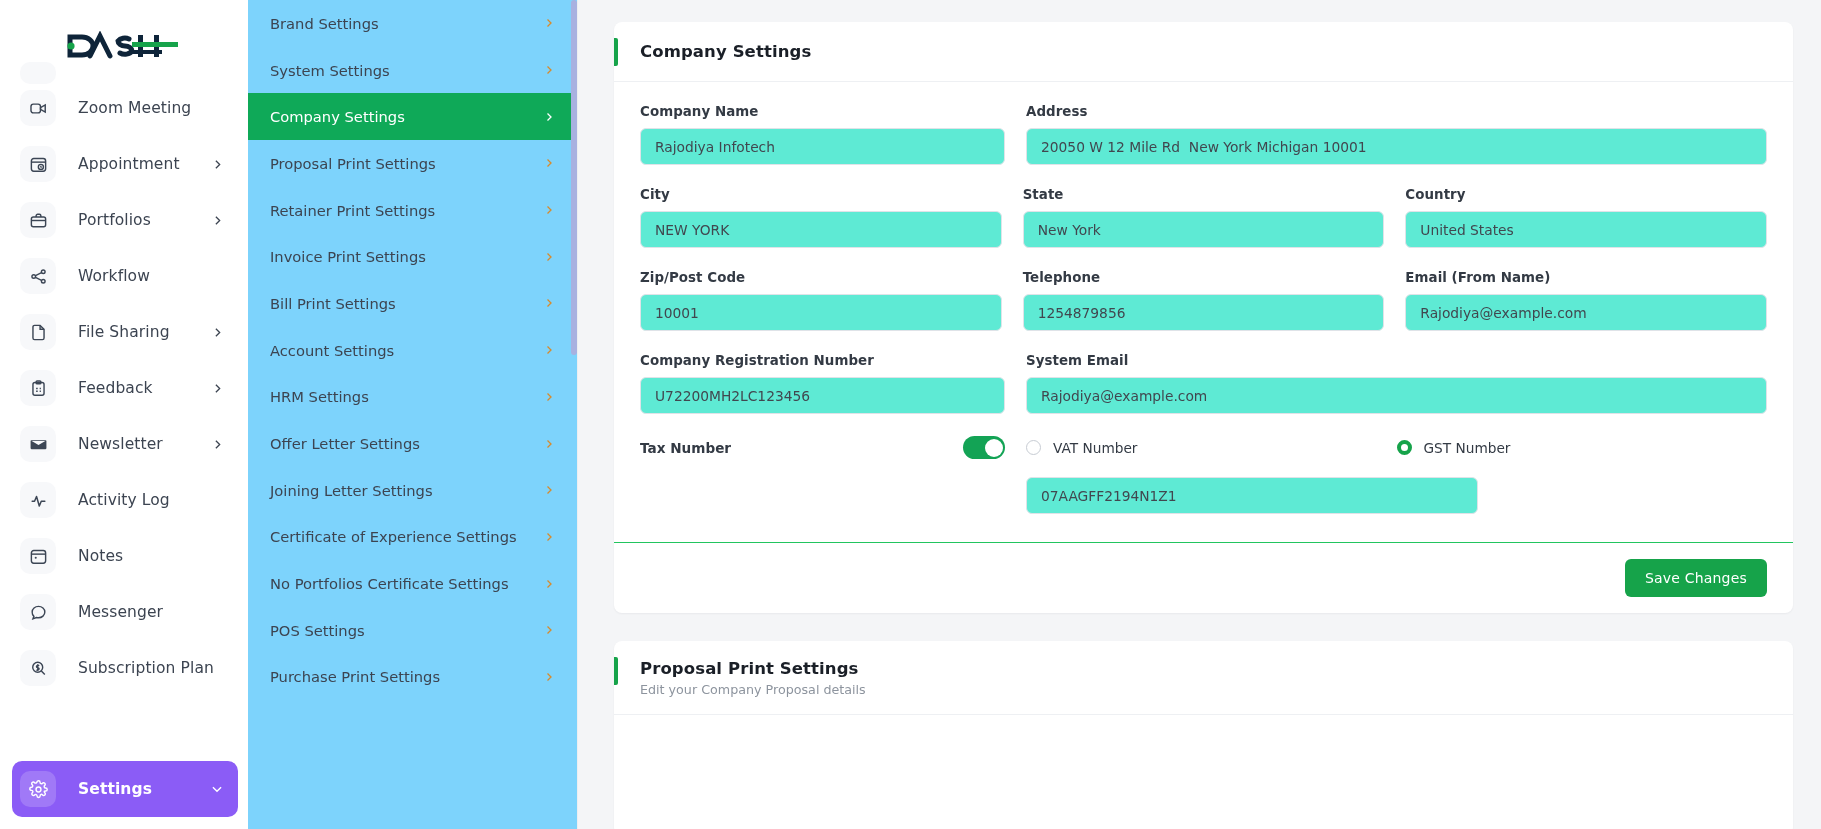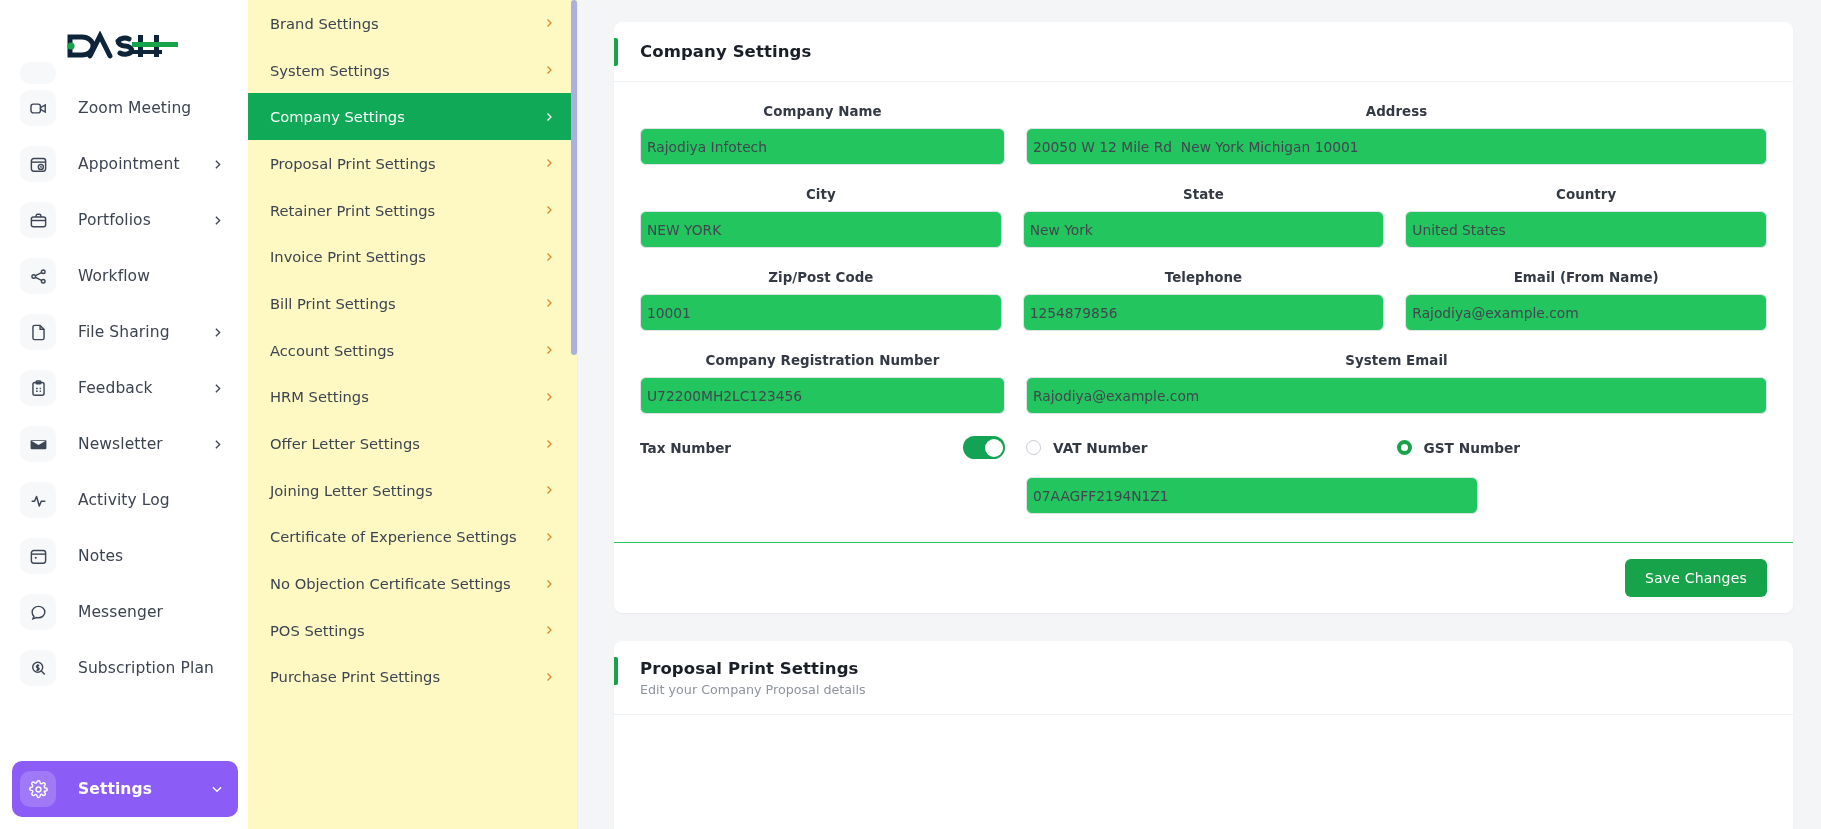--- a/index.html
+++ b/index.html
@@ -65,21 +65,21 @@
   }
   .partial-top {
     position: absolute; top: 62px; left: 20px;
     width: 36px; height: 22px;
     background: #f7f8fa; border-radius: 10px;
   }
 
   
   .settings-panel {
     width: 330px; flex: 0 0 330px; height: 829px;
-    background: #fef9c3;
+    background: #7dd3fc;
     position: relative;
     overflow: hidden;
     border-right: 1px solid #eceef1;
     z-index: 3;
   }
   .settings-list { list-style: none; }
   .settings-item {
     height: 46.7px;
     display: flex; align-items: center;
     padding: 0 22px 0 22px;
@@ -127,35 +127,35 @@
     position: absolute; left: 0; top: 16px;
     width: 4px; height: 28px;
     background: #16a34a;
     border-radius: 0 2px 2px 0;
   }
   .card-title { font-size: 16.5px; font-weight: bold; color: #1a1f27; letter-spacing: .1px; }
   .card-sub { font-size: 12.7px; color: #8d949e; margin-top: 4px; }
   .card-body { padding: 22px 26px 8px 26px; }
 
   .form-row { display: flex; gap: 21px; margin-bottom: 22px; }
-  .field { display: flex; flex-direction: column; align-items: center; }
+  .field { display: flex; flex-direction: column; }
   .field.col-1 { flex: 1 1 0; }
   .field.col-2 { flex: 2.03 1 0; }
   .field-label {
     font-size: 13.4px; font-weight: bold; color: #333a44;
     margin-bottom: 9px; letter-spacing: .05px;
   }
   .field-input {
     height: 37px;
     border: 1px solid #dfe3e8;
     border-radius: 6px;
-    padding: 0 6px;
+    padding: 0 14px;
     font-size: 13.8px;
     color: #41474f;
-    background: #22c55e;
+    background: #5eead4;
     font-family: inherit;
     outline: none;
     width: 100%;
   }
   .field-input::placeholder { color: #a9afb8; }
 
   
   .tax-row { display: flex; align-items: center; margin-bottom: 18px; }
   .tax-left { flex: 1 1 0; display: flex; align-items: center; gap: 40px; }
   .tax-label { font-size: 13.6px; font-weight: bold; color: #333a44; }
@@ -178,21 +178,21 @@
   .radio-opt.vat { flex: 0 0 50%; }
   .radio-circle {
     width: 15px; height: 15px; border-radius: 50%;
     border: 1.6px solid #c7ccd3; background: #fff;
     flex: 0 0 15px;
   }
   .radio-circle.checked {
     border: 4.3px solid #16a34a;
     background: #ffffff;
   }
-  .radio-text { margin-left: 12px; font-size: 13.7px; font-weight: bold; color: #333a44; }
+  .radio-text { margin-left: 12px; font-size: 13.7px; font-weight: normal; color: #333a44; }
 
   .tax-input-row { display: flex; margin-bottom: 20px; }
   .tax-input-spacer { flex: 1 1 0; }
   .tax-input-wrap { flex: 2.03 1 0; padding-left: 21px; }
   .tax-input-wrap .field-input { width: 61%; }
 
   .card-foot {
     border-top: 1px solid #22c55e;
     padding: 16px 26px;
     display: flex; justify-content: flex-end;
@@ -494,21 +494,21 @@
       </li>
       <li class="settings-item">
         <span>Certificate of Experience Settings</span>
         <span class="s-caret">
             <svg width="12" height="12" viewBox="0 0 24 24" fill="none" stroke="currentColor" stroke-width="2.6">
               <path d="M9 5l7 7-7 7"></path>
             </svg>
           </span>
       </li>
       <li class="settings-item">
-        <span>No Objection Certificate Settings</span>
+        <span>No Portfolios Certificate Settings</span>
         <span class="s-caret">
             <svg width="12" height="12" viewBox="0 0 24 24" fill="none" stroke="currentColor" stroke-width="2.6">
               <path d="M9 5l7 7-7 7"></path>
             </svg>
           </span>
       </li>
       <li class="settings-item">
         <span>POS Settings</span>
         <span class="s-caret">
             <svg width="12" height="12" viewBox="0 0 24 24" fill="none" stroke="currentColor" stroke-width="2.6">

